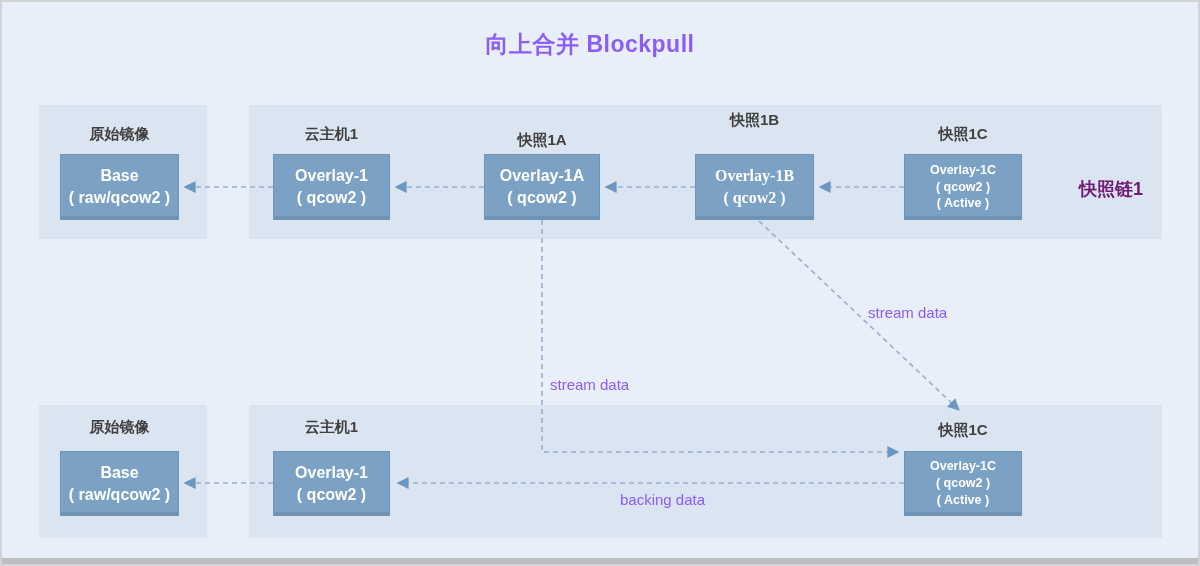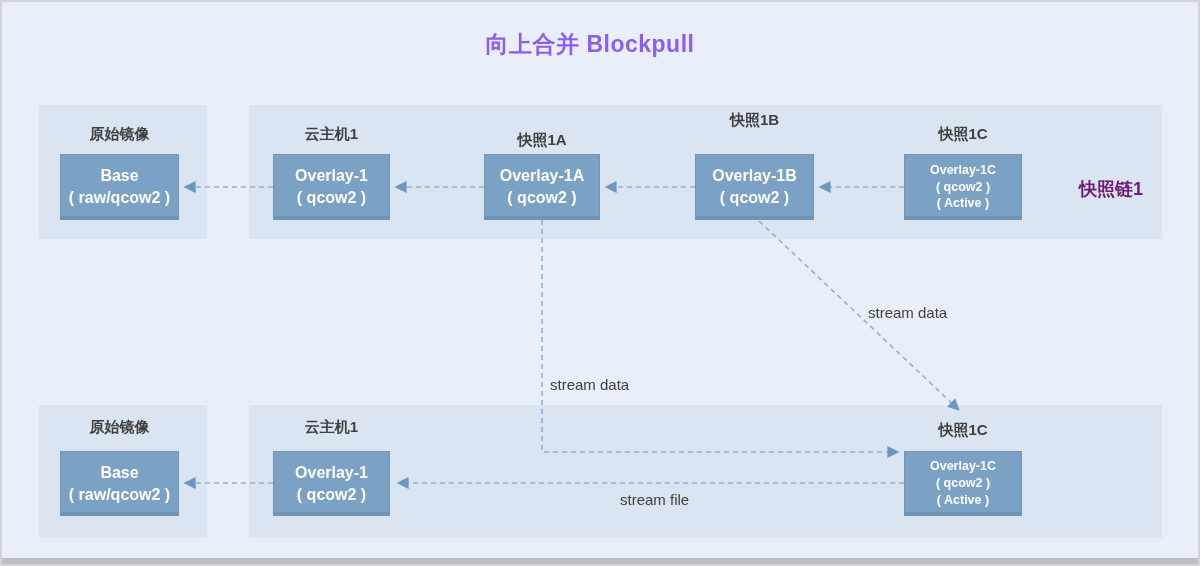--- a/index.html
+++ b/index.html
@@ -47,21 +47,21 @@
     white-space:nowrap;
   }
   .chainlabel{
     position:absolute;width:130px;
     text-align:center;
     font-size:18px;font-weight:700;color:#701a75;
     white-space:nowrap;
   }
   .annot{
     position:absolute;
-    font-size:15px;color:#404040;
+    font-size:15px;color:#8b5cf6;
     white-space:nowrap;
   }
   svg.arrows{position:absolute;left:0;top:0;pointer-events:none;}
 </style>
 </head>
 <body>
 
 <div class="frame">
 
   <div class="title">向上合并 Blockpull</div>
@@ -101,21 +101,21 @@
     <span>( qcow2 )</span>
   </div>
 
   <div class="nodelabel" style="left:482px;top:128px;width:116px;">快照1A</div>
   <div class="box" style="left:482px;top:152px;width:116px;height:66px;">
     <span>Overlay-1A</span>
     <span>( qcow2 )</span>
   </div>
 
   <div class="nodelabel" style="left:693px;top:108px;width:119px;">快照1B</div>
-  <div class="box" style="left:693px;top:152px;width:119px;height:66px;">
+  <div class="box" style="left:693px;top:152px;width:119px;height:66px;font-family:Liberation Serif, serif;">
     <span>Overlay-1B</span>
     <span>( qcow2 )</span>
   </div>
 
   <div class="nodelabel" style="left:902px;top:122px;width:118px;">快照1C</div>
   <div class="box" style="left:902px;top:152px;width:118px;height:66px;font-size:12.5px;">
     <span>Overlay-1C</span>
     <span>( qcow2 )</span>
     <span>( Active )</span>
   </div>
@@ -137,16 +137,16 @@
   <div class="nodelabel" style="left:902px;top:418px;width:118px;">快照1C</div>
   <div class="box" style="left:902px;top:449px;width:118px;height:65px;font-size:12.5px;">
     <span>Overlay-1C</span>
     <span>( qcow2 )</span>
     <span>( Active )</span>
   </div>
 
 
   <div class="annot" style="left:548px;top:374px;">stream data</div>
   <div class="annot" style="left:866px;top:302px;">stream data</div>
-  <div class="annot" style="left:618px;top:489px;">stream file</div>
+  <div class="annot" style="left:618px;top:489px;">backing data</div>
 
   <div class="bottombar"></div>
 </div>
 
 </body></html>

